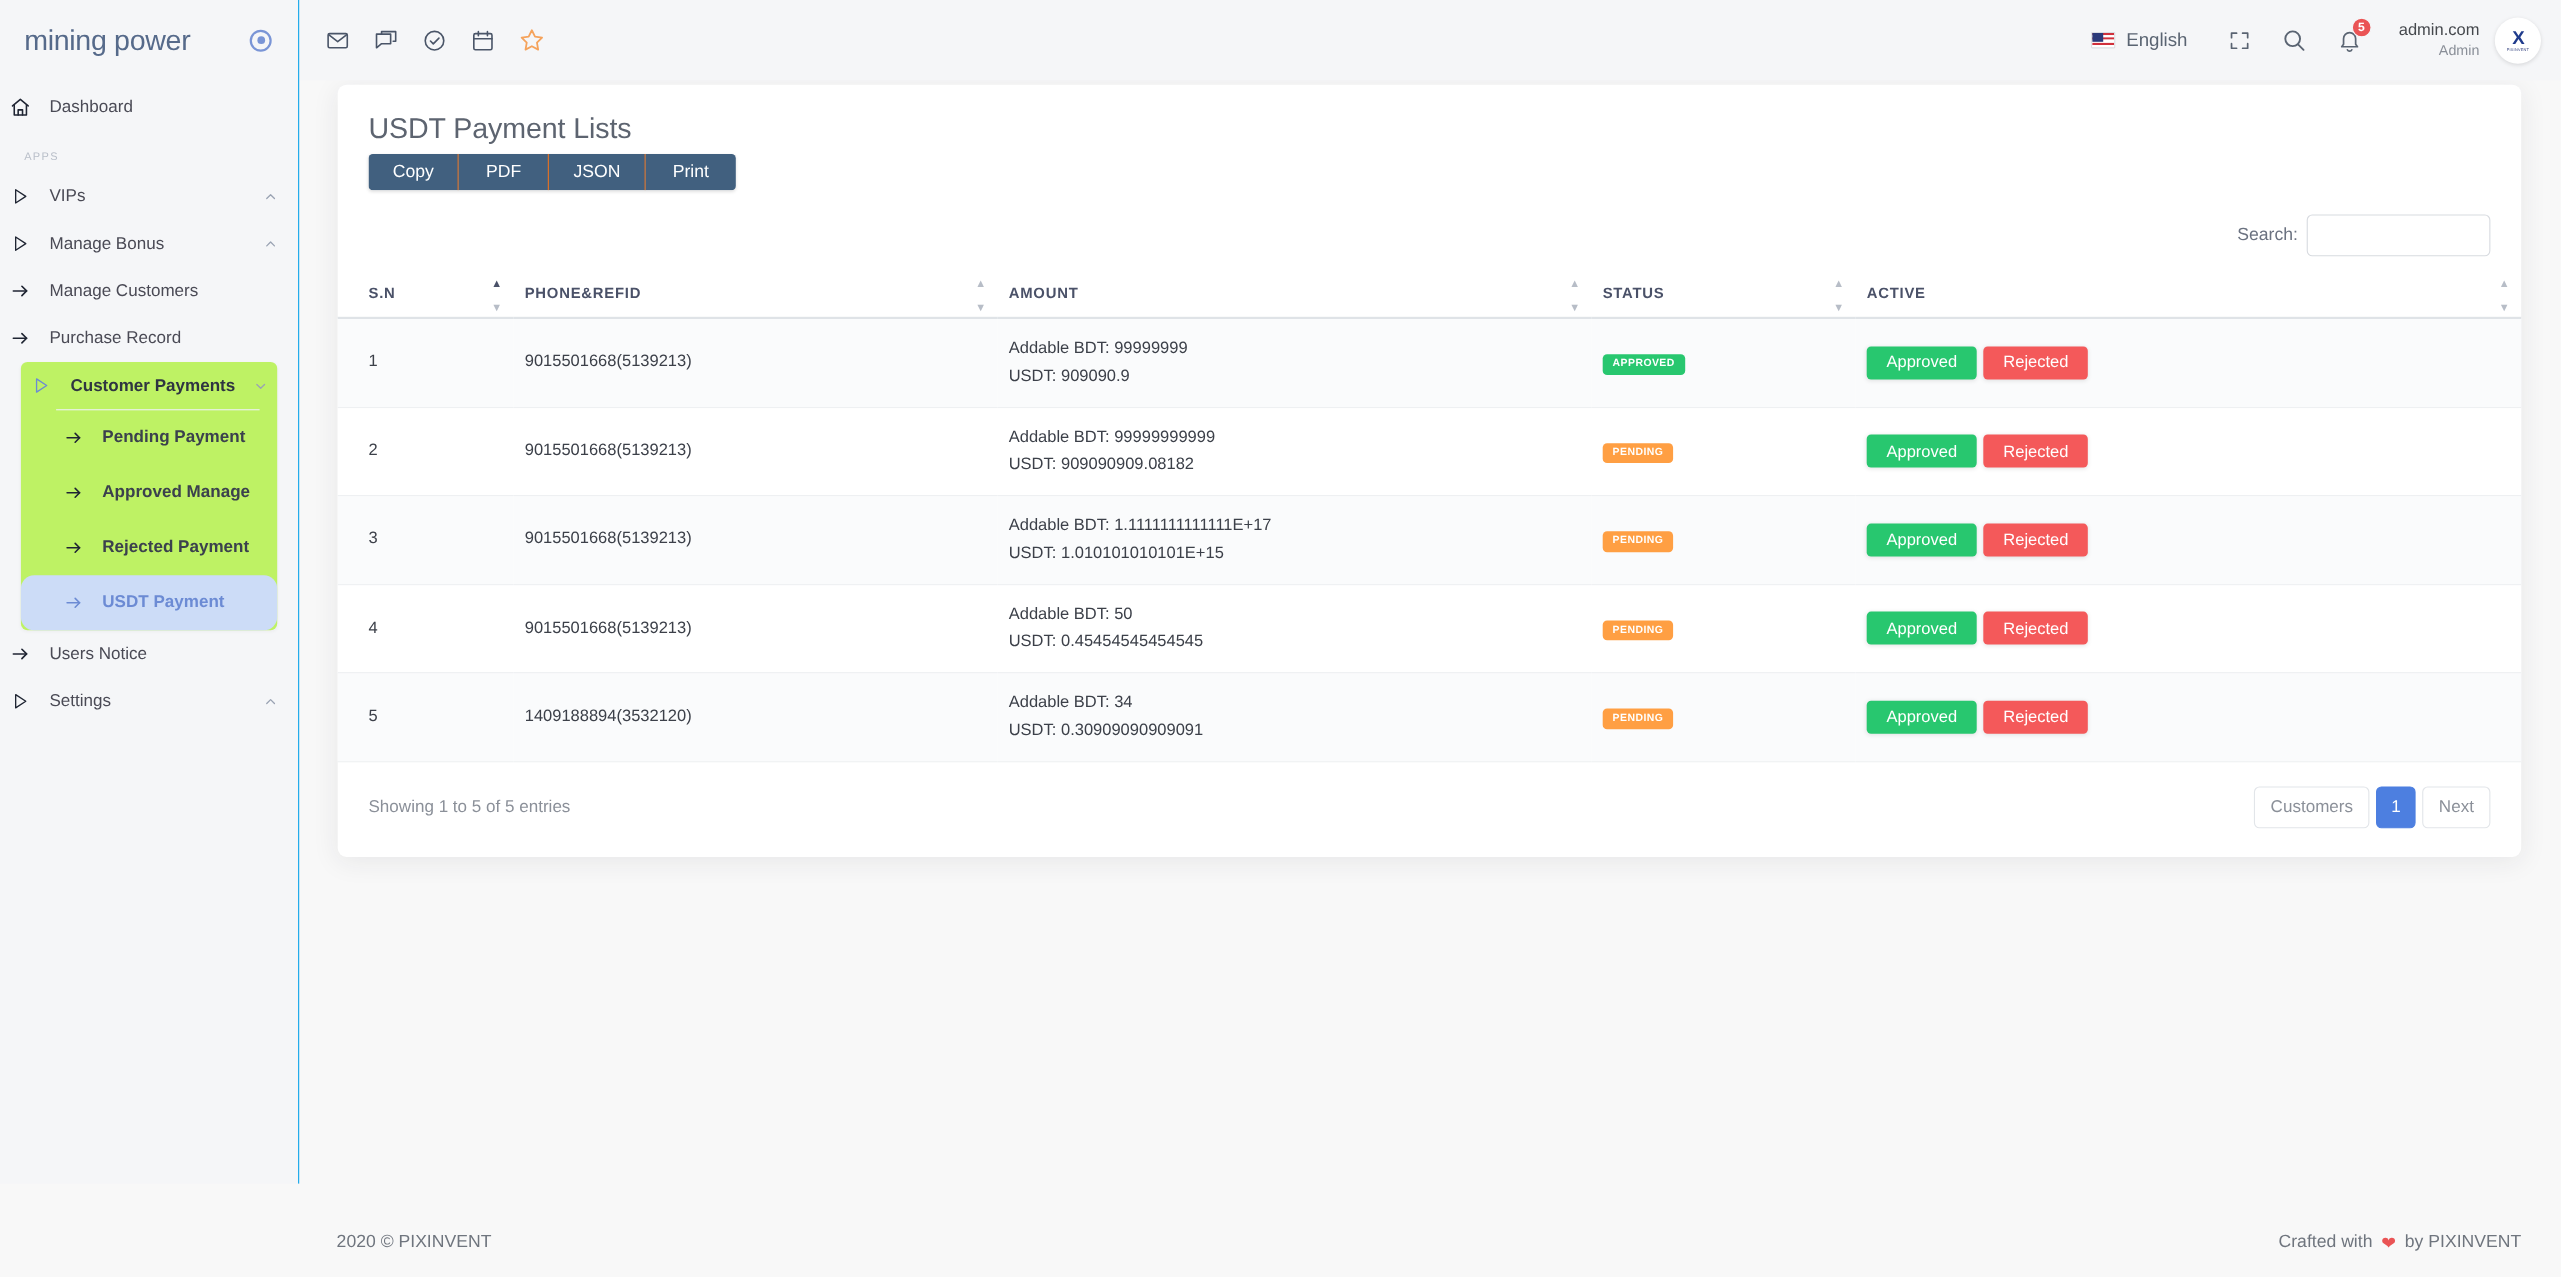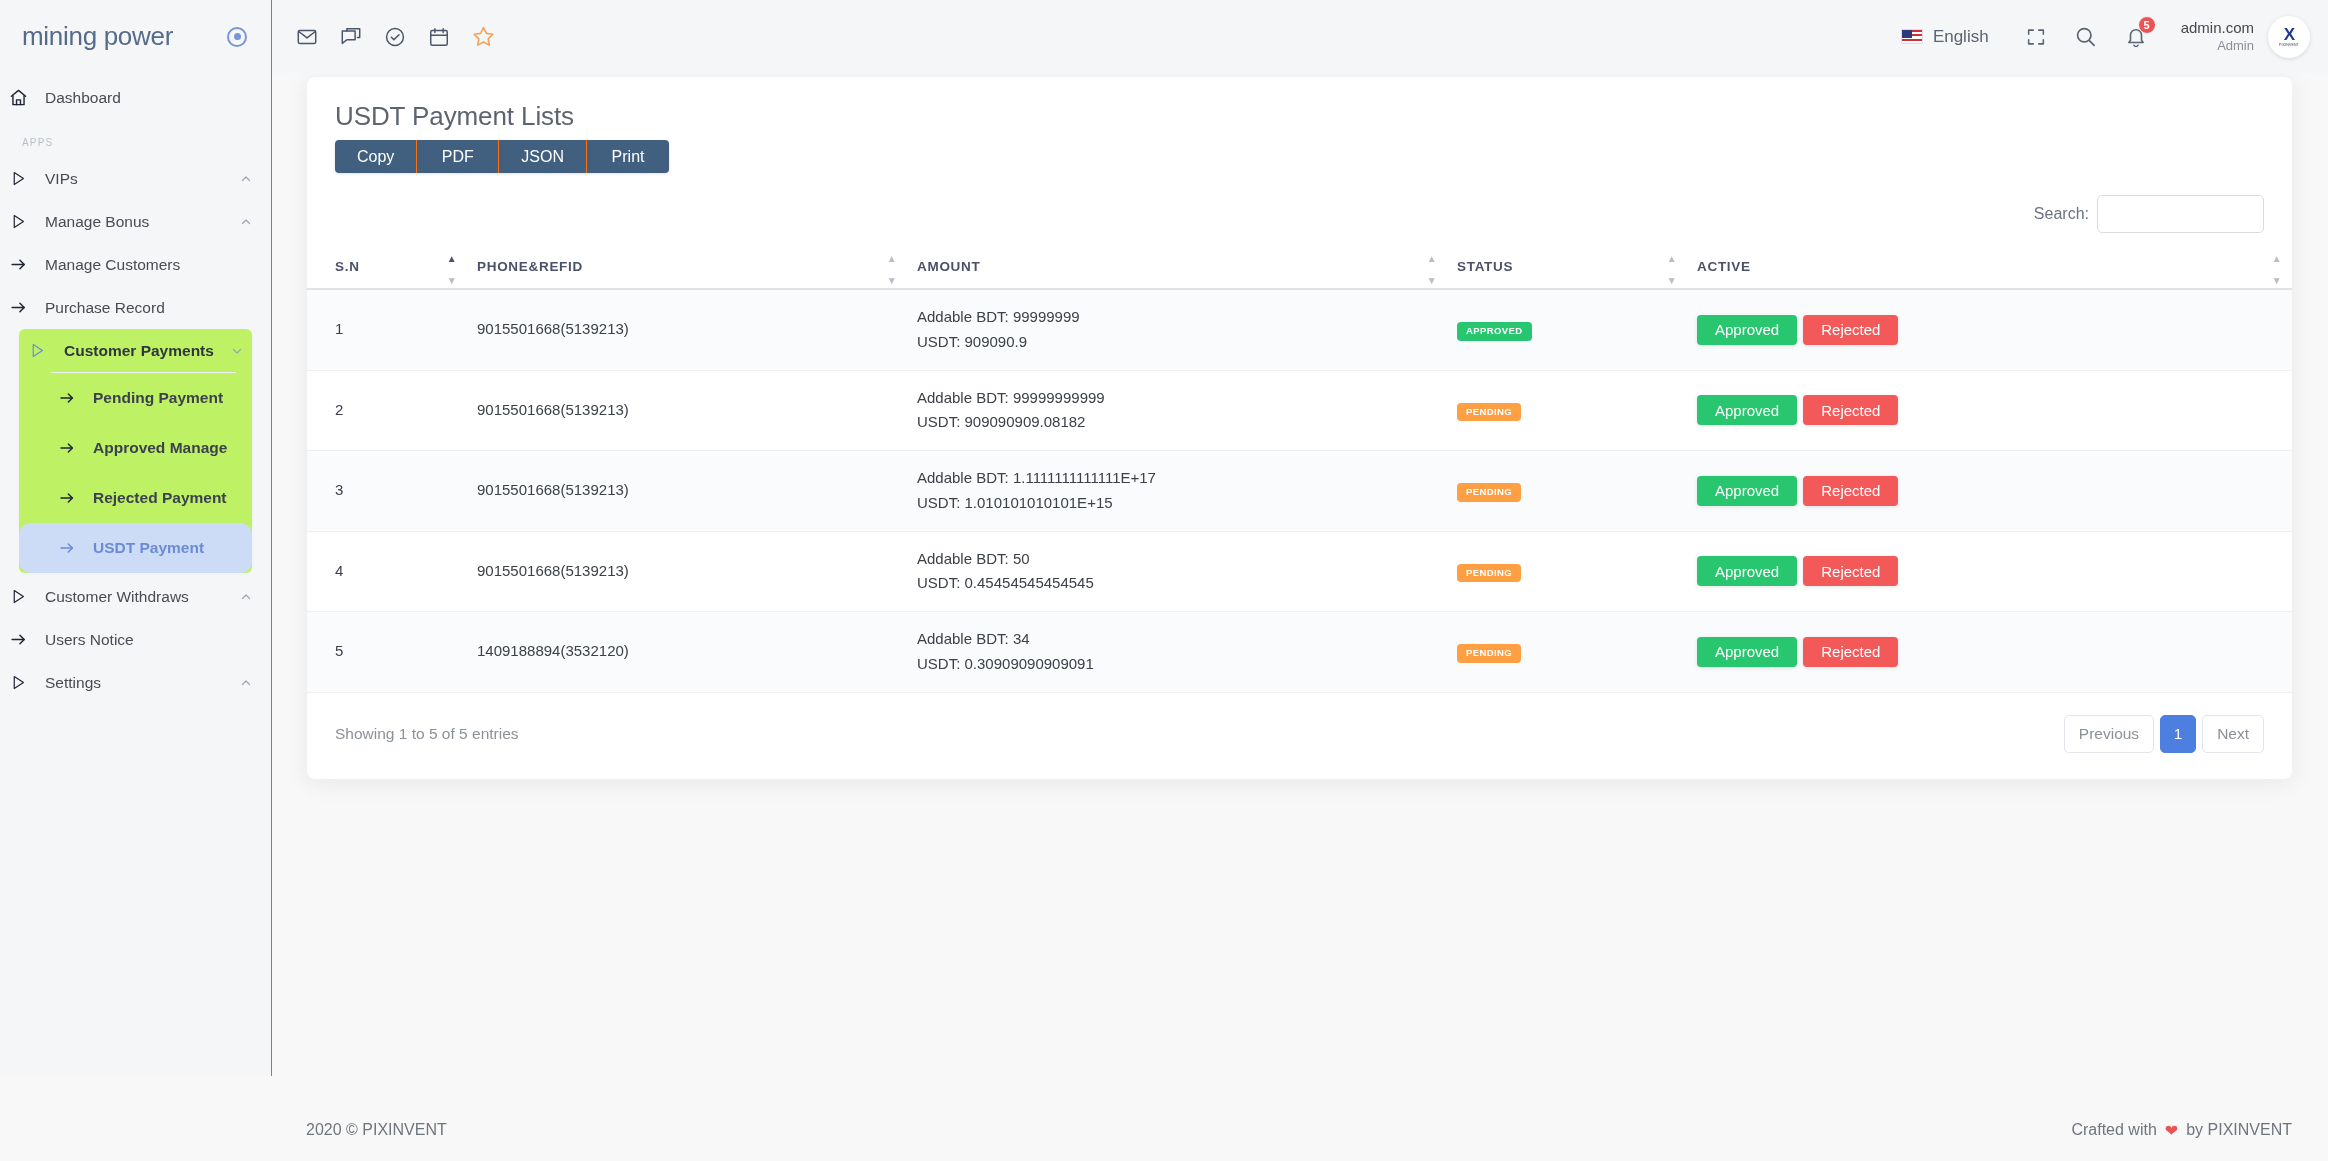--- a/index.html
+++ b/index.html
@@ -371,33 +371,20 @@
         <span class="ico">
           <svg width="16" height="16" viewBox="0 0 24 24" fill="none" stroke="currentColor" stroke-width="2.2" stroke-linecap="round" stroke-linejoin="round">
               <path d="M3 12h17"></path>
               <path d="M14 6l6 6-6 6"></path>
             </svg>
         </span>
         <span>USDT Payment</span>
       </div>
     </div>
 
-    <div class="nav-item" style="margin-top:2px;">
-      <span class="ico">
-        <svg width="17" height="17" viewBox="0 0 24 24" fill="none" stroke="currentColor" stroke-width="1.7" stroke-linejoin="round">
-            <path d="M6 3.5l13 8.5-13 8.5z"></path>
-          </svg>
-      </span>
-      <span class="lbl">Customer Withdraws</span>
-      <span class="caret">
-        <svg width="12" height="12" viewBox="0 0 24 24" fill="none" stroke="currentColor" stroke-width="2.4" stroke-linecap="round" stroke-linejoin="round">
-            <path d="M5 15l7-7 7 7"></path>
-          </svg>
-      </span>
-    </div>
 
     <div class="nav-item">
       <span class="ico">
         <svg width="17" height="17" viewBox="0 0 24 24" fill="none" stroke="currentColor" stroke-width="2.1" stroke-linecap="round" stroke-linejoin="round">
             <path d="M3 12h17"></path>
             <path d="M14 6l6 6-6 6"></path>
           </svg>
       </span>
       <span class="lbl">Users Notice</span>
     </div>
@@ -657,21 +644,21 @@
           </div>
         </td>
       </tr>
 
     </tbody>
   </table>
 
   <div class="card-foot">
     <div class="entries-info">Showing 1 to 5 of 5 entries</div>
     <div class="pager">
-      <button class="pg">Previous</button>
+      <button class="pg">Customers</button>
       <button class="pg num active">1</button>
       <button class="pg">Next</button>
     </div>
   </div>
 
 </div>
 
 <div id="pagefoot">
   <span>2020 © PIXINVENT</span>
   <span class="crafted">

